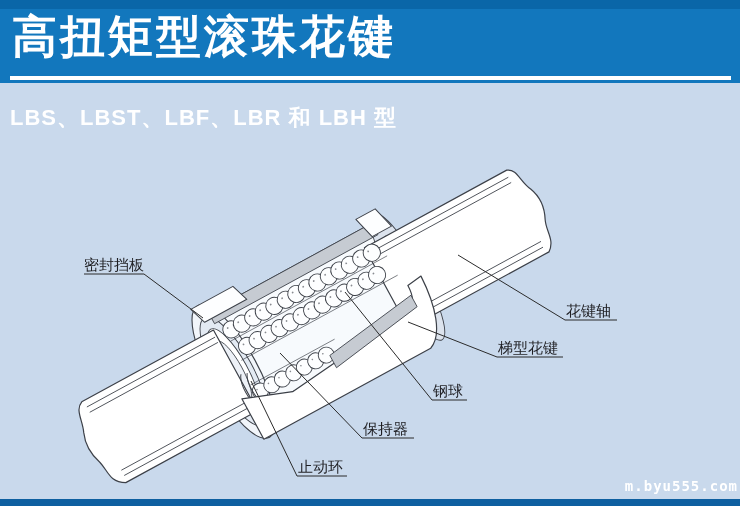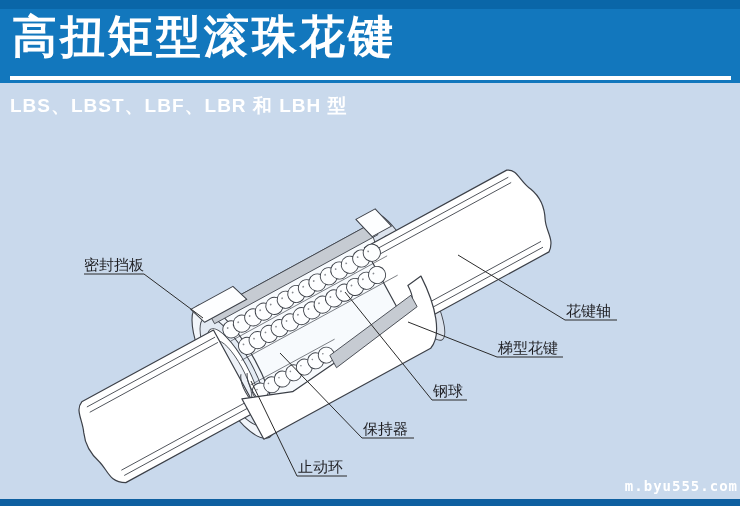--- a/index.html
+++ b/index.html
@@ -6,21 +6,21 @@
   body{width:740px;height:506px;overflow:hidden;
        font-family:"Liberation Sans","DejaVu Sans",sans-serif;}
   .page{position:relative;width:740px;height:506px;background:#C9D9EC;}
 
   
   .header{position:absolute;left:0;top:0;width:740px;height:83px;background:#1277BD;}
   .top-strip{position:absolute;left:0;top:0;width:740px;height:9px;background:#0A66A8;}
   .title{position:absolute;left:12px;top:12px;color:#fff;font-size:45px;font-weight:bold;
          letter-spacing:3px;white-space:nowrap;line-height:1.1;}
   .rule{position:absolute;left:10px;top:76px;width:721px;height:4px;background:#fff;}
-  .subtitle{position:absolute;left:10px;top:93px;color:#fff;font-size:19px;font-weight:bold;
+  .subtitle{position:absolute;left:10px;top:103px;color:#fff;font-size:22px;font-weight:bold;
             letter-spacing:1px;white-space:nowrap;}
 
   
   .diagram{position:absolute;left:0;top:113px;width:740px;height:498px;}
   svg text.lbl{font-family:"Liberation Sans","DejaVu Sans",sans-serif;font-size:15px;fill:#1E1E22;}
 
   
   .watermark{position:absolute;right:2px;top:478px;color:#fff;font-size:14px;font-weight:bold;
              font-family:"DejaVu Sans Mono","Liberation Mono",monospace;letter-spacing:1px;margin-left:48px;}
   .bottom-bar{position:absolute;left:0;top:499px;width:740px;height:7px;background:#0E5FA0;}

